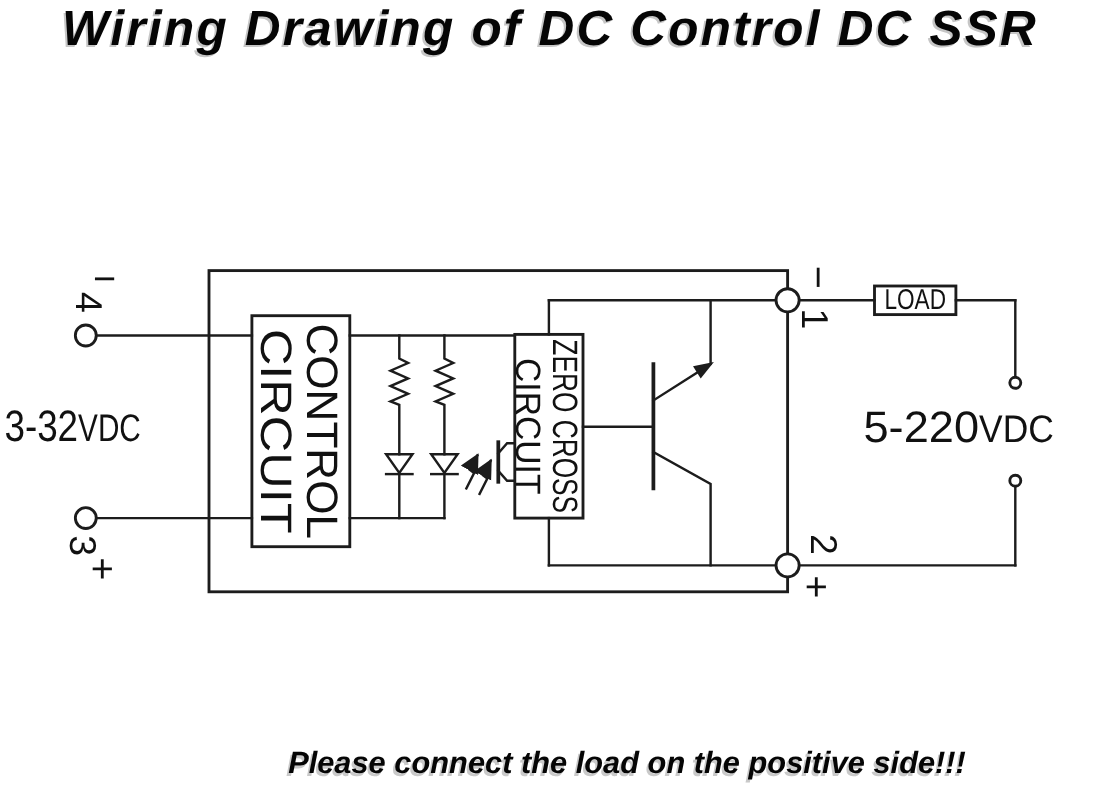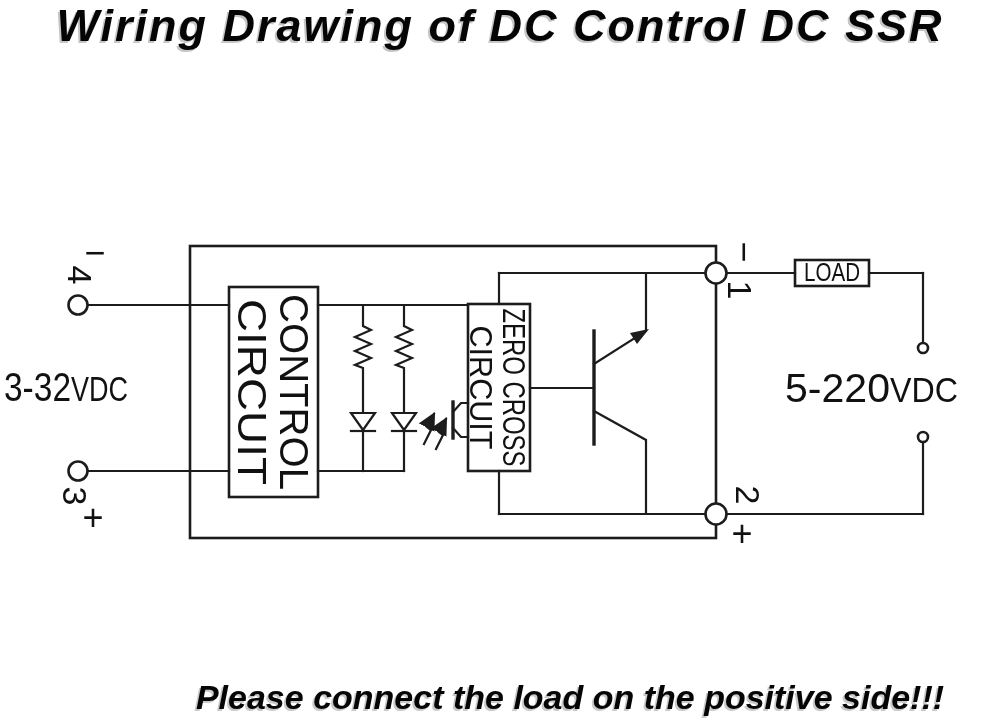--- a/index.html
+++ b/index.html
@@ -9,21 +9,21 @@
     font-family:"Liberation Sans", sans-serif;
   }
   .title{
     position:absolute;top:0;left:0;width:1000px;text-align:center;
     font-size:45px;font-weight:bold;font-style:italic;letter-spacing:2px;
     color:#050505;white-space:nowrap;
     text-shadow:-2px 2px 0 #c6c6c6;
   }
   .footer{
     position:absolute;top:678px;left:140px;width:860px;text-align:center;
-    font-size:34px;font-weight:bold;font-style:italic;letter-spacing:0px;
+    font-size:28px;font-weight:bold;font-style:italic;letter-spacing:0px;
     color:#050505;white-space:nowrap;
     text-shadow:-2px 2px 0 #c9c9c9;
   }
   svg .wire{stroke:#1c1c1c;stroke-width:2.2;fill:none;stroke-linecap:square;}
   svg .box{stroke:#1c1c1c;stroke-width:2.6;fill:none;}
   svg .thick{stroke:#1c1c1c;stroke-width:3.4;fill:none;stroke-linecap:square;}
   svg .term{stroke:#1c1c1c;stroke-width:2.6;fill:#ffffff;}
   svg .solid{fill:#1c1c1c;stroke:none;}
   svg text{fill:#111111;font-family:"Liberation Sans", sans-serif;}
   .boxtext{font-size:40px;}

